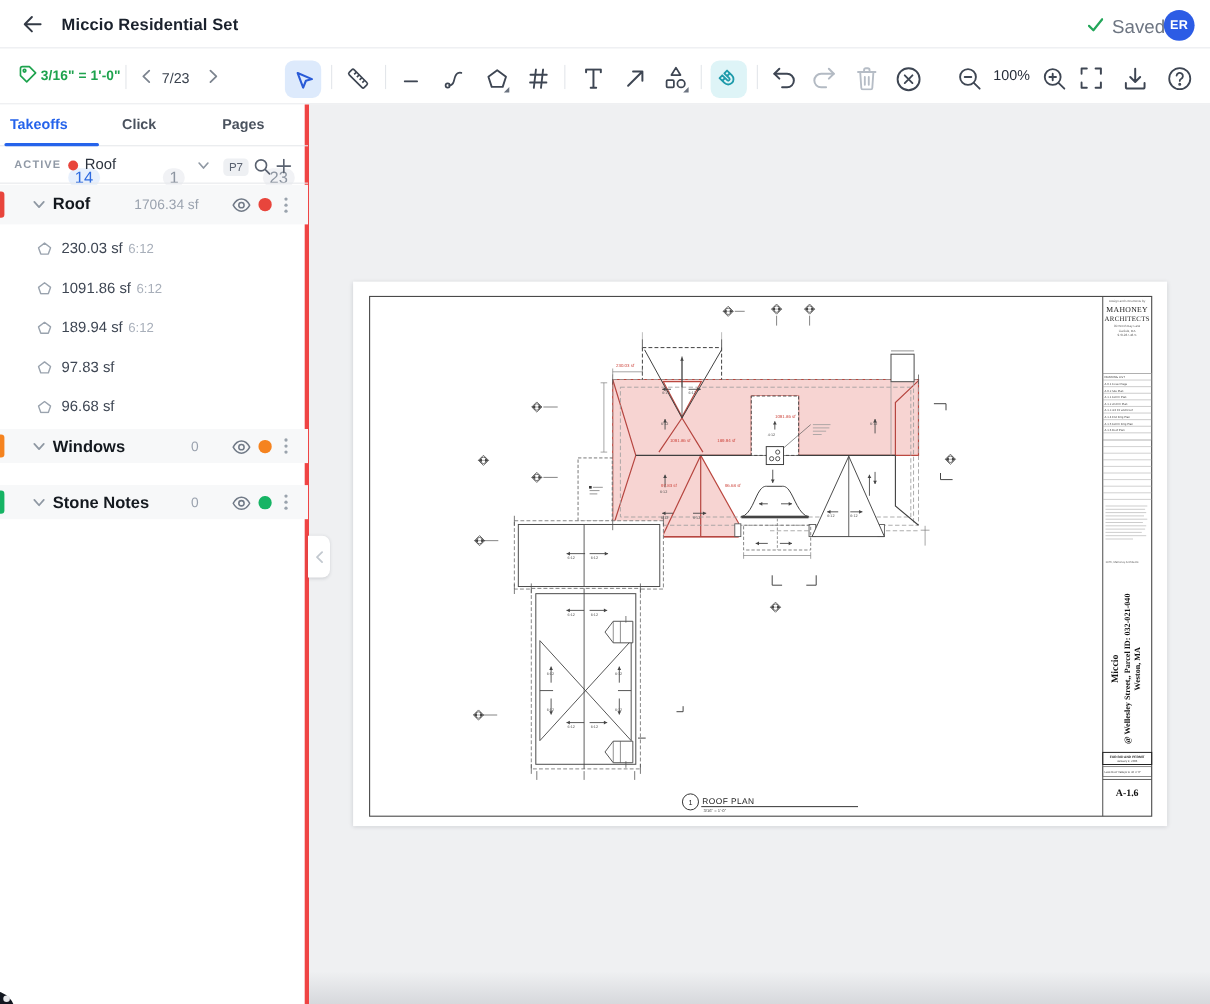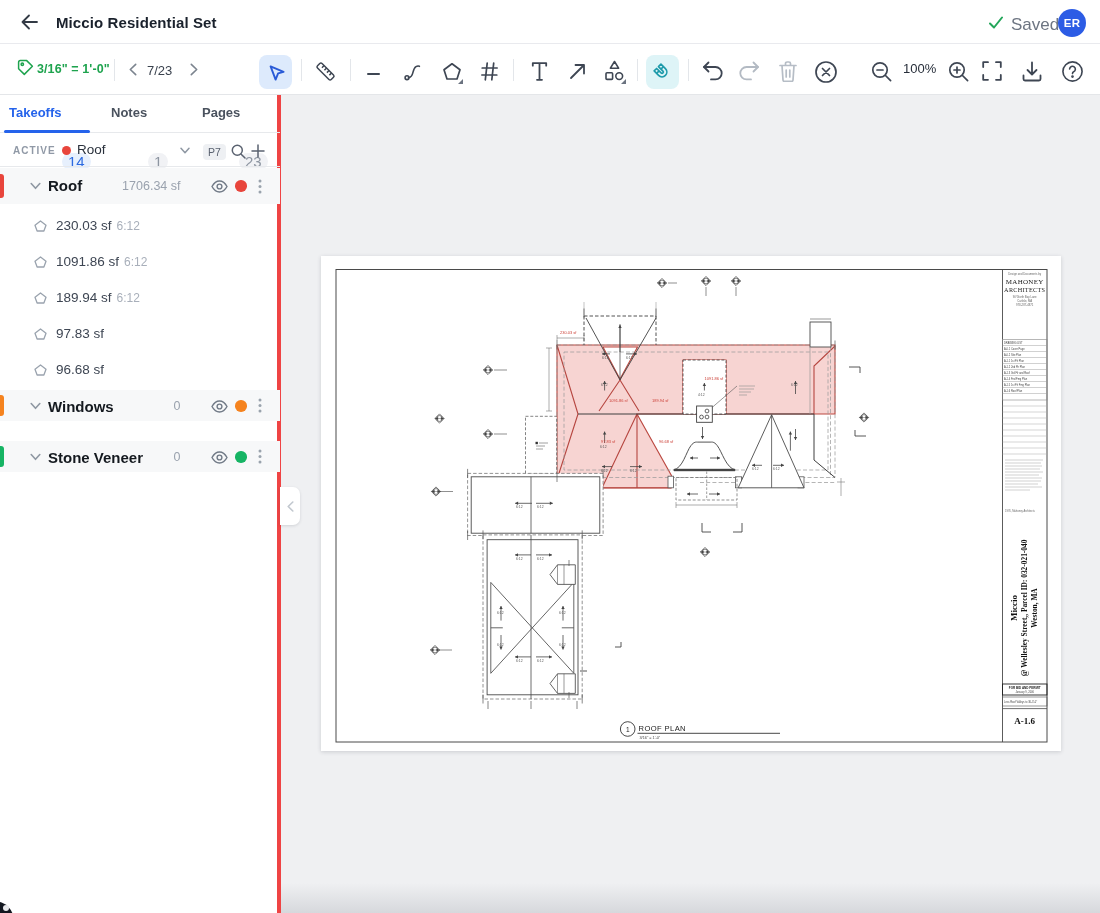--- a/index.html
+++ b/index.html
@@ -179,21 +179,21 @@
         <circle cx="12" cy="12" r="10"></circle>
         <path d="M9 9.2a3 3 0 1 1 4.2 3.1c-.9.4-1.2 1-1.2 1.9"></path>
         <circle cx="12" cy="17.3" r=".6" fill="#3e4653"></circle>
       </svg>
   </div>
 
   <div class="sidebar">
     <div class="tabs">
       <div class="tab active" style="left:9px">Takeoffs</div>
       <div class="badge blue" style="left:62px">14</div>
-      <div class="tab" style="left:111px">Notes</div>
+      <div class="tab" style="left:111px">Click</div>
       <div class="badge gray" style="left:148px">1</div>
       <div class="tab" style="left:202px">Pages</div>
       <div class="badge gray" style="left:239px">23</div>
       <div class="tab-underline"></div>
     </div>
     <div class="active-row"></div>
     <div class="active-lbl" style="top:50px">ACTIVE</div>
     <div class="adot"></div>
     <div class="active-name">Roof</div>
     <svg class="ic" style="position:absolute;left:180px;top:52px" width="10" height="7" viewBox="0 0 10 7" fill="none" stroke="#8f98a3" stroke-width="1.5" stroke-linecap="round" stroke-linejoin="round">
@@ -273,21 +273,21 @@
         <circle cx="2" cy="2" r="1.5"></circle>
         <circle cx="2" cy="7.5" r="1.5"></circle>
         <circle cx="2" cy="13" r="1.5"></circle>
       </svg>
 
     <div class="grow" style="top:346px;height:31px"></div>
     <div class="gbar" style="top:351px;height:21px;background:#16b464"></div>
     <svg class="ic" style="position:absolute;left:30px;top:358px" width="11" height="8" viewBox="0 0 11 8" fill="none" stroke="#8f98a3" stroke-width="1.6" stroke-linecap="round" stroke-linejoin="round">
         <path d="M1.2 1.5 5.5 6.3 9.8 1.5"></path>
       </svg>
-    <div class="gname" style="top:354px">Stone Veneer</div>
+    <div class="gname" style="top:354px">Stone Notes</div>
     <div class="gval" style="right:96.5px;top:355px">0</div>
     <svg class="ic" style="position:absolute;left:211px;top:356px" width="17" height="13" viewBox="0 0 17 13" fill="none" stroke="#717a87" stroke-width="1.4">
         <path d="M1 6.5C3 2.8 5.6 1 8.5 1s5.5 1.8 7.5 5.5C14 10.2 11.4 12 8.5 12S3 10.2 1 6.5z"></path>
         <circle cx="8.5" cy="6.5" r="2.4"></circle>
       </svg>
     <div class="gdot" style="top:356px;background:#16b464"></div>
     <svg class="ic" style="position:absolute;left:258px;top:354px" width="4" height="15" viewBox="0 0 4 15" fill="#9aa3ad">
         <circle cx="2" cy="2" r="1.5"></circle>
         <circle cx="2" cy="7.5" r="1.5"></circle>
         <circle cx="2" cy="13" r="1.5"></circle>

